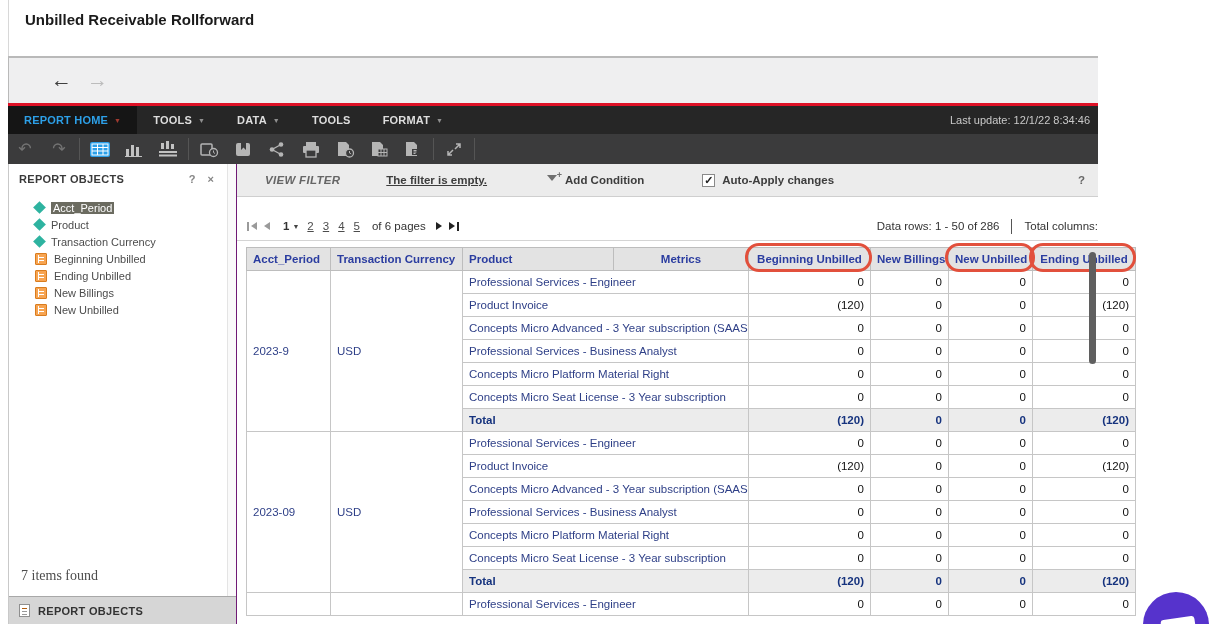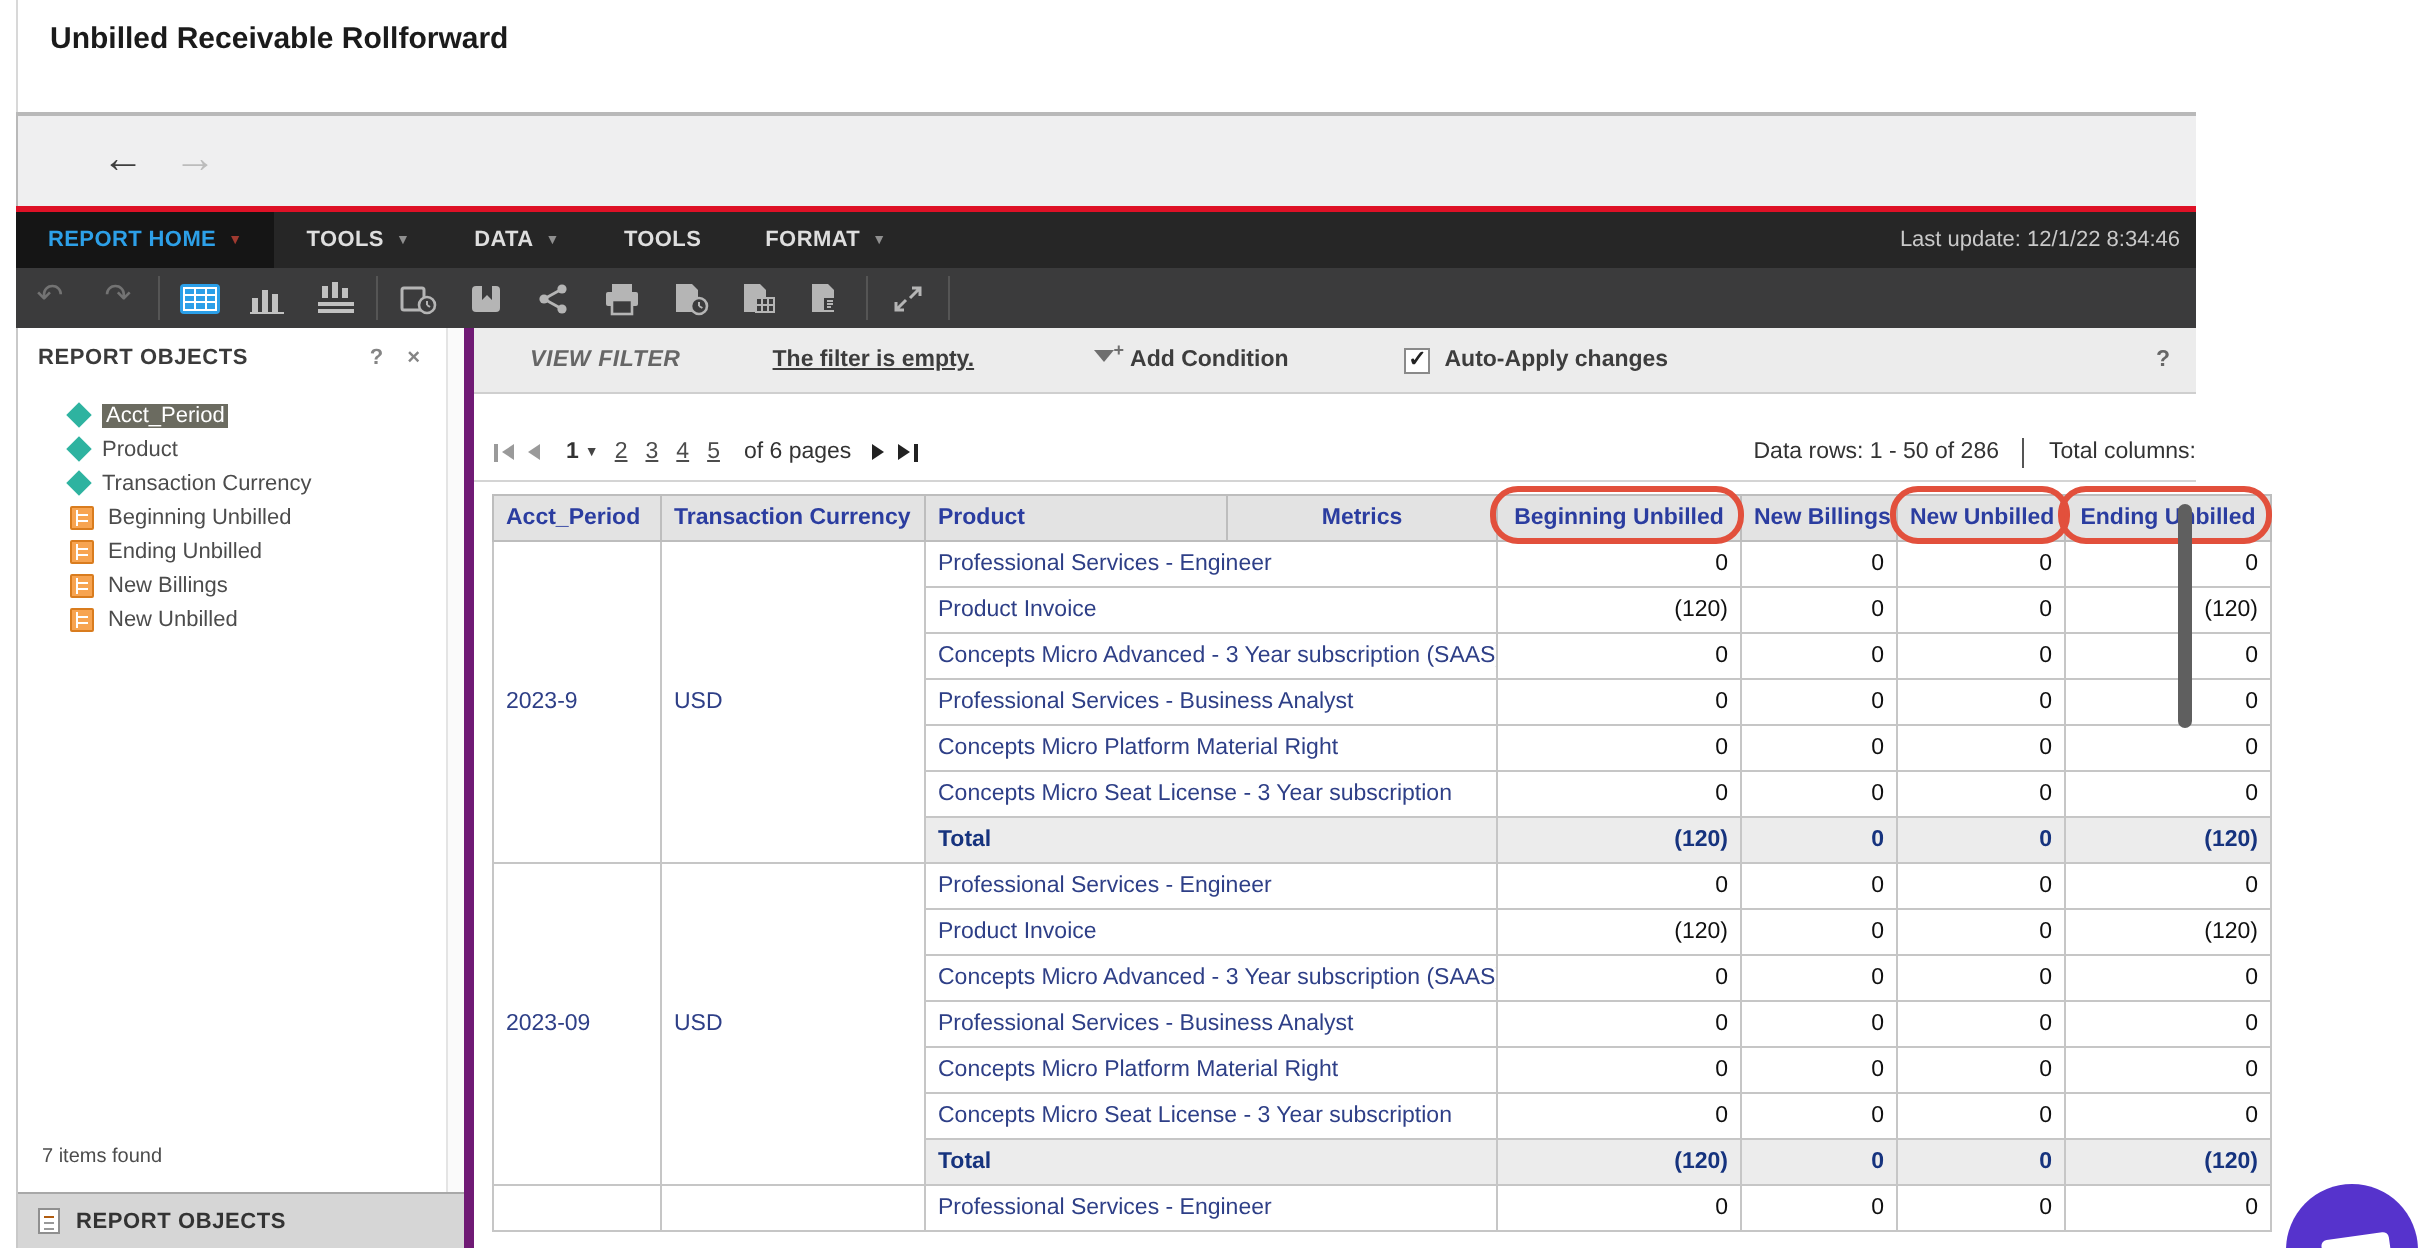--- a/index.html
+++ b/index.html
@@ -33,35 +33,35 @@
   .toolbar { position:absolute; left:8px; right:0; top:134px; height:30px; background:#3b3b3c;
     display:flex; align-items:center; }
   .tb-ico { width:34px; height:22px; display:flex; align-items:center; justify-content:center; cursor:pointer; }
   .tb-sep { width:1px; height:22px; background:#262626; border-right:1px solid #555; margin:0 3px; }
   .glyph-arrow { font-size:16px; color:#737373; line-height:1; }
 
   
   .content { position:absolute; left:8px; right:0; top:164px; bottom:0; display:flex; }
 
   
-  .sidebar { position:relative; width:229px; background:#fff; border-right:5px solid #701a75;
+  .sidebar { position:relative; width:229px; background:#fff; border-right:1px solid #701a75;
     border-left:1px solid #c9c9c9; }
   .sb-header { display:flex; align-items:center; padding:9px 10px 4px 10px; }
   .sb-title { font-size:11px; font-weight:bold; color:#3a3a3a; letter-spacing:.3px; }
   .sb-hicons { margin-left:auto; display:flex; gap:12px; padding-right:12px; }
   .sb-hicon { font-size:11px; font-weight:bold; color:#858585; cursor:pointer; }
   .sb-list { list-style:none; margin-top:10px; padding-left:26px; }
   .sb-item { display:flex; align-items:center; gap:7px; height:17px; font-size:11px; color:#4c4c4c; cursor:pointer; }
   .dia { width:9px; height:9px; background:#2eb3a0; transform:rotate(45deg); flex:0 0 9px; }
   .mico { width:12px; height:12px; flex:0 0 12px; border:1px solid #d97c1e; background:#f7a451; border-radius:1px;
     position:relative; }
   .mico:before { content:""; position:absolute; left:2px; right:2px; top:3px; height:1px; background:#fff; box-shadow:0 3px 0 #fff; }
   .mico:after { content:""; position:absolute; left:2px; top:1px; width:1px; bottom:1px; background:#fff; }
   .sb-label.selected { background:#6b6b60; color:#fff; padding:0 2px; }
-  .items-found { position:absolute; left:12px; bottom:40px; font-size:10px; color:#4c4c4c; }
+  .items-found { position:absolute; left:12px; bottom:40px; font-size:14px; color:#4c4c4c;font-family:Liberation Serif, serif; }
   .sb-scroll { position:absolute; top:0; right:0; bottom:28px; width:9px; background:#fafafa; border-left:1px solid #e4e4e4; }
   .sb-bottom { position:absolute; left:0; right:0; bottom:0; height:28px; background:#d6d6d6;
     border-top:1px solid #a8a8a8; display:flex; align-items:center; gap:8px; padding-left:10px; cursor:pointer; }
   .sb-bottom-label { font-size:11px; font-weight:bold; color:#333; letter-spacing:.3px; }
   .doc-ico { width:11px; height:13px; background:#fff; border:1px solid #8f8f8f; position:relative; }
   .doc-ico:before { content:""; position:absolute; left:2px; right:2px; top:3px; height:1px; background:#b05c10;
     box-shadow:0 3px 0 #999, 0 6px 0 #999; }
 
   
   .main { position:relative; flex:1; background:#fff; }

